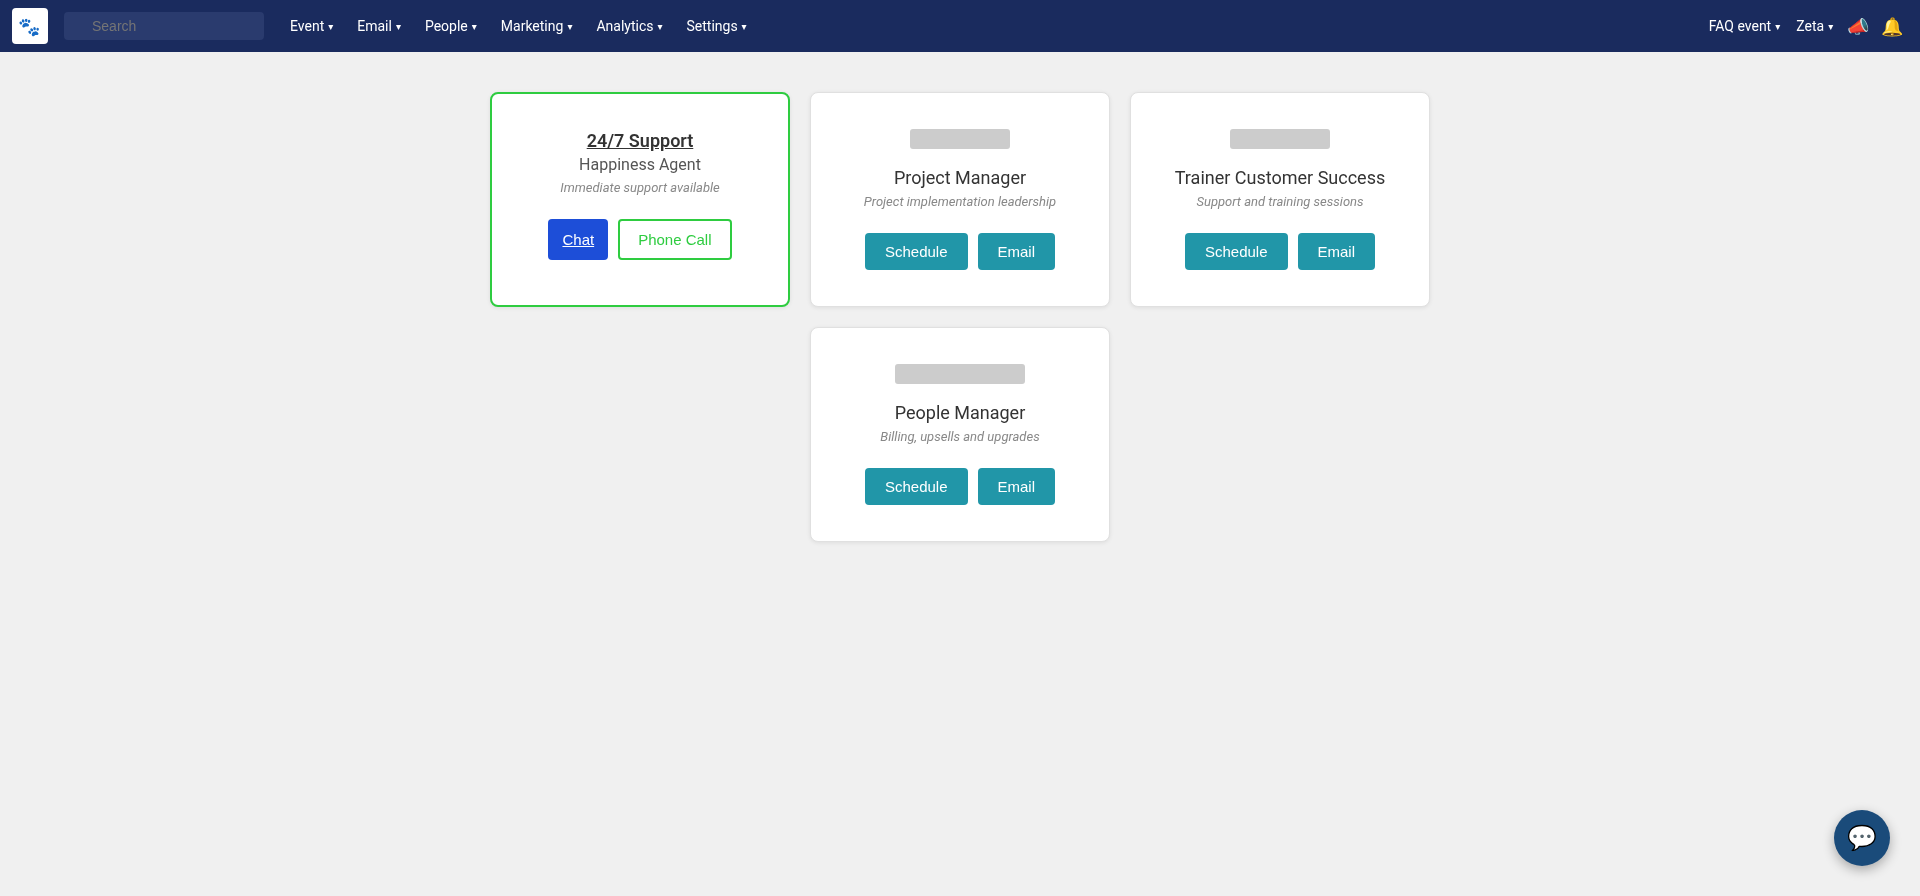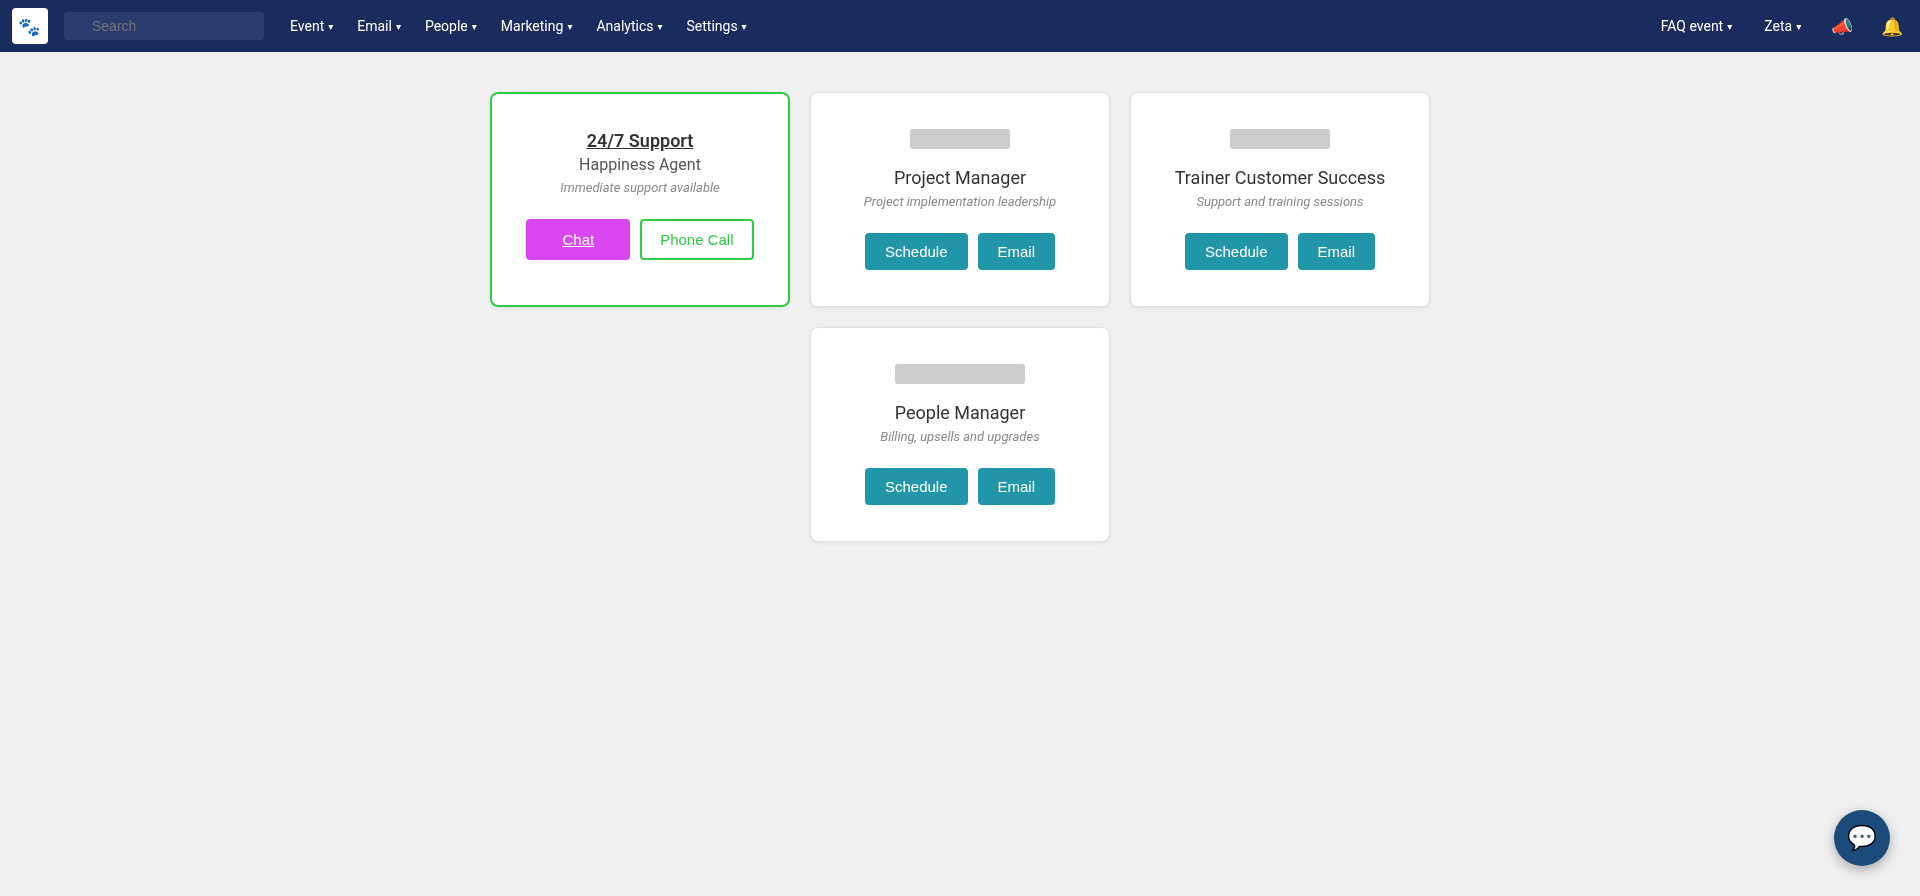--- a/index.html
+++ b/index.html
@@ -65,21 +65,21 @@
       display: flex;
       align-items: center;
       gap: 4px;
       white-space: nowrap;
       border-radius: 3px;
     }
     .nav-chevron { font-size: 10px; }
     .nav-right {
       display: flex;
       align-items: center;
-      gap: 20px;
+      gap: 4px;
       margin-left: auto;
     }
     .nav-right-item {
       color: white;
       font-size: 14px;
       display: flex;
       align-items: center;
       gap: 4px;
       cursor: pointer;
       padding: 4px 6px;
@@ -169,25 +169,25 @@
       font-size: 13px;
       color: #888;
       font-style: italic;
       margin-bottom: 24px;
     }
     .card-buttons {
       display: flex;
       gap: 10px;
     }
     .btn-chat {
-      background: #d946ef;
+      background: #1d4ed8;
       color: white;
       border: none;
       border-radius: 4px;
-      padding: 10px 36px;
+      padding: 10px 14px;
       font-size: 15px;
       cursor: pointer;
       text-decoration: underline;
     }
     .btn-phone {
       background: white;
       color: #2ecc40;
       border: 2px solid #2ecc40;
       border-radius: 4px;
       padding: 10px 18px;

